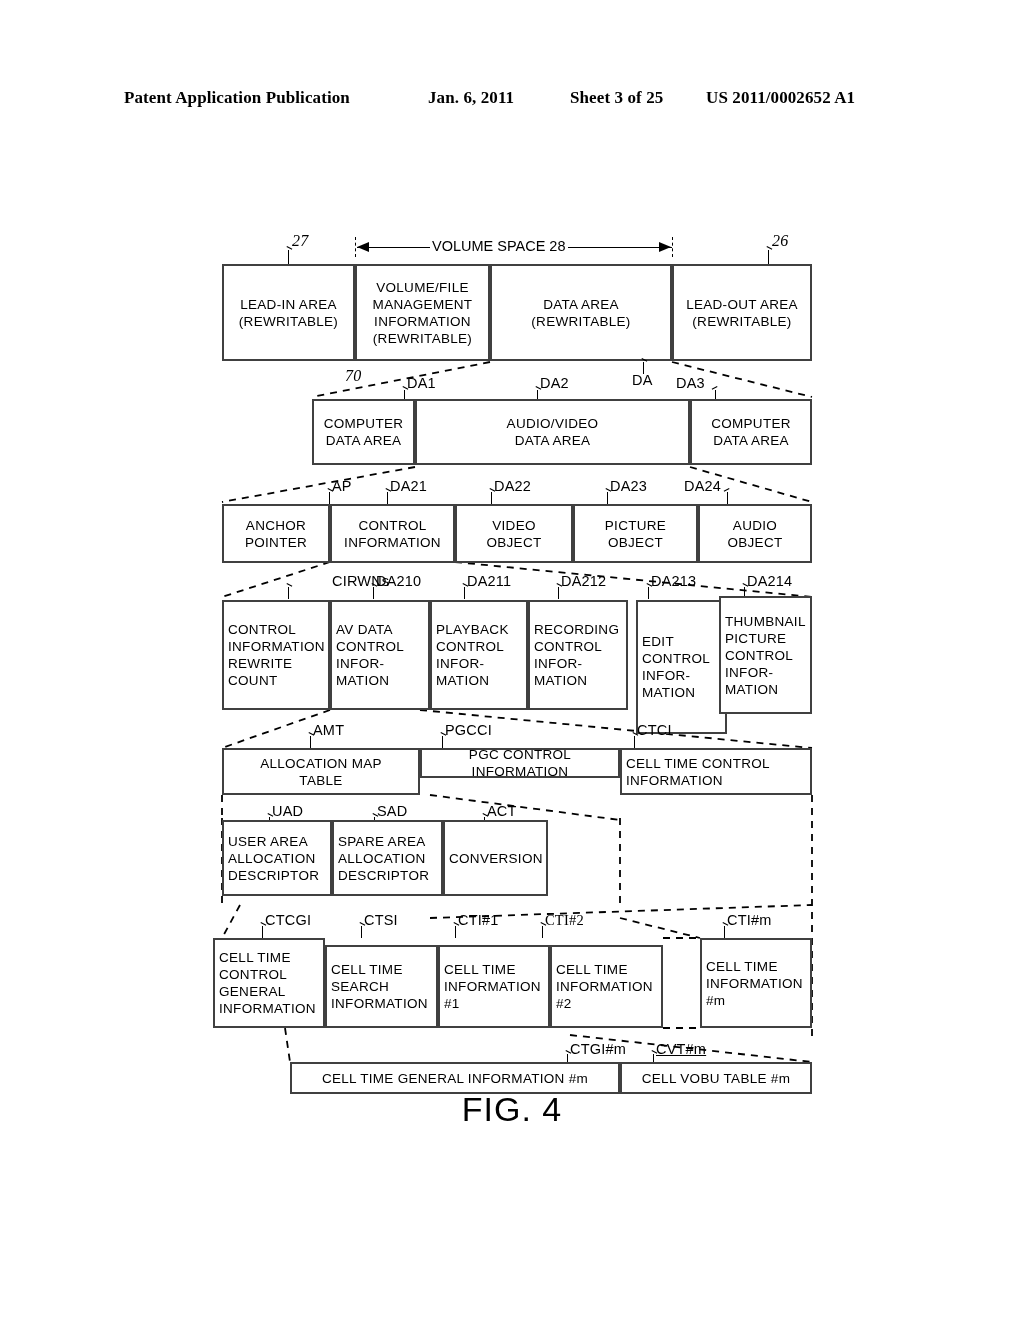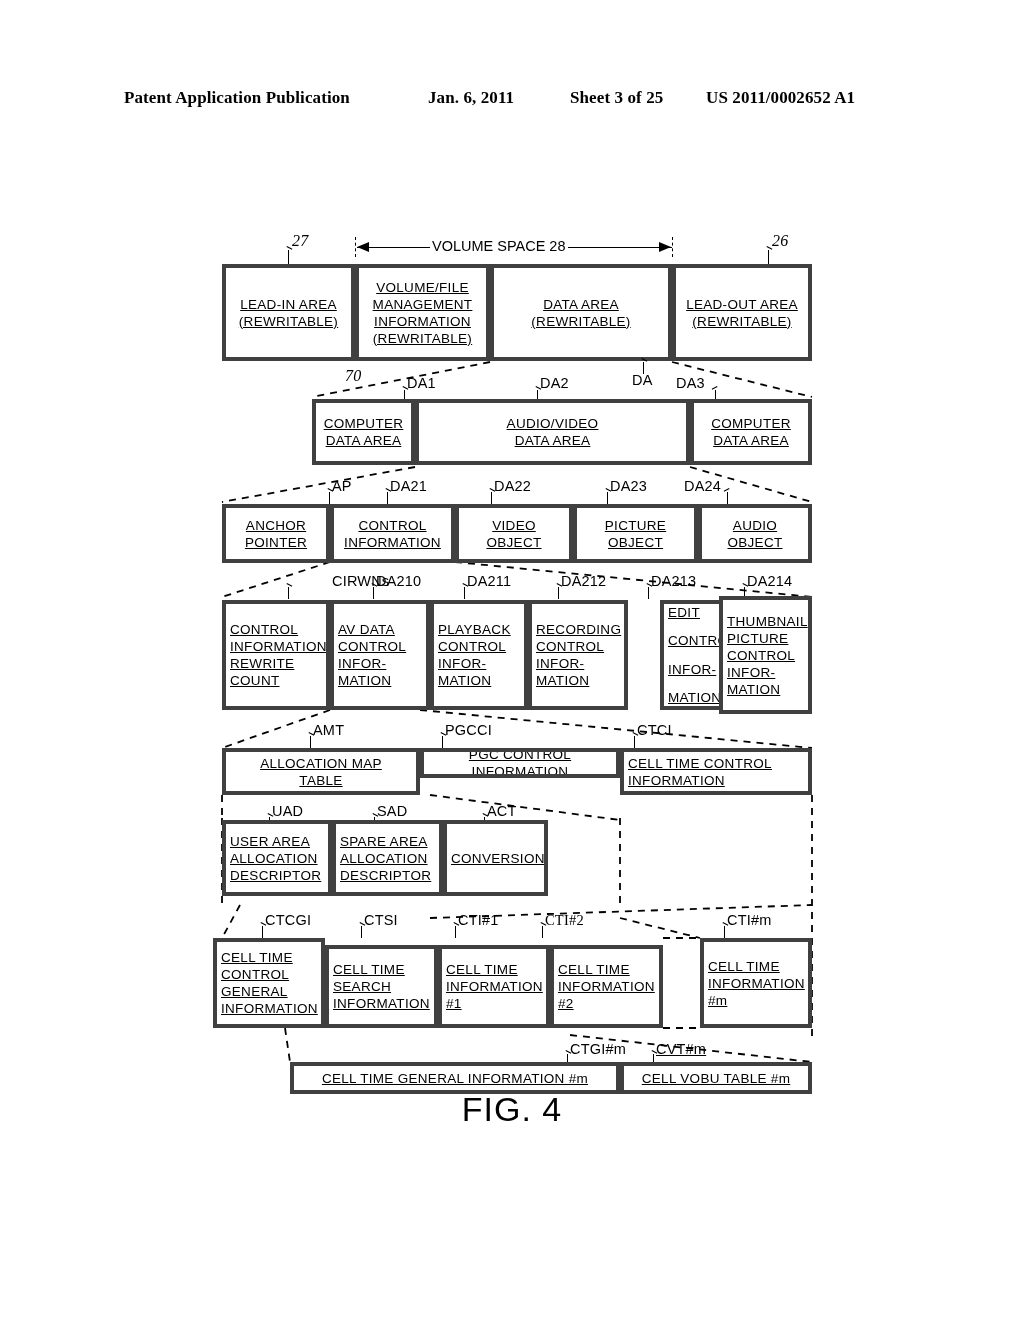--- a/index.html
+++ b/index.html
@@ -21,27 +21,26 @@
   }
   .hdr span{position:absolute;}
   .h-pub{left:124px;}
   .h-date{left:428px;}
   .h-sheet{left:570px;}
   .h-num{left:706px;}
 
   
   .bx{
     position:absolute;box-sizing:border-box;
-    border:4px solid #404040;background:#fff;
+    border:2px solid #404040;background:#fff;
     font-size:13.5px;line-height:17px;
     letter-spacing:.3px;
     text-align:center;
     display:flex;flex-direction:column;justify-content:center;align-items:center;
     overflow:hidden;
-    text-decoration:underline;
   }
   .bx.lft{text-align:left;align-items:flex-start;padding-left:4px;}
   .bx .ln{display:block;white-space:nowrap;}
 
   
   .ref{
     position:absolute;font-size:14.5px;white-space:nowrap;letter-spacing:.2px;
   }
   .ref.serif{font-family:"Liberation Serif", serif;font-style:italic;font-size:16px;}
 
@@ -243,21 +242,21 @@
     <span class="ln">CONTROL</span>
     <span class="ln">INFOR-</span>
     <span class="ln">MATION</span>
   </div>
   <div class="bx lft" style="left:528px;top:600px;width:100px;height:110px;">
     <span class="ln">RECORDING</span>
     <span class="ln">CONTROL</span>
     <span class="ln">INFOR-</span>
     <span class="ln">MATION</span>
   </div>
-  <div class="bx lft" style="left:660px;top:600px;width:91px;height:110px;justify-content:space-between;">
+  <div class="bx lft" style="left:636px;top:600px;width:91px;height:134px;">
     <span class="ln">EDIT</span>
     <span class="ln">CONTROL</span>
     <span class="ln">INFOR-</span>
     <span class="ln">MATION</span>
   </div>
   <div class="bx lft" style="left:719px;top:596px;width:93px;height:118px;">
     <span class="ln">THUMBNAIL</span>
     <span class="ln">PICTURE</span>
     <span class="ln">CONTROL</span>
     <span class="ln">INFOR-</span>

